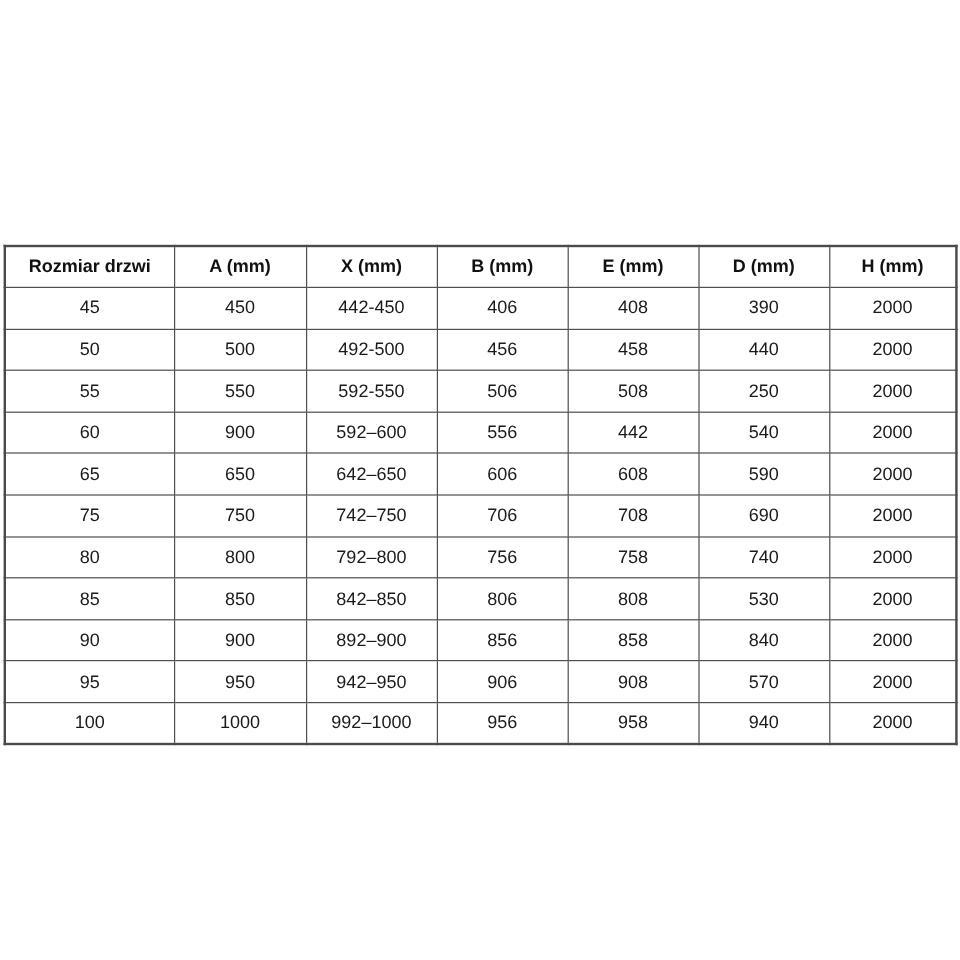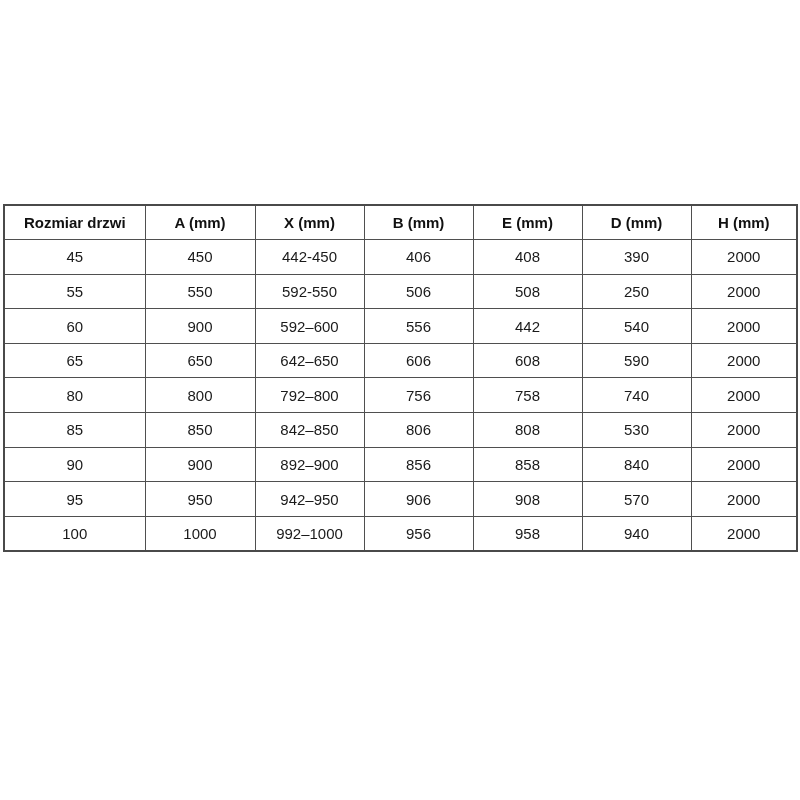--- a/index.html
+++ b/index.html
@@ -79,20 +79,29 @@
         <tr>
           <td>45</td>
           <td>450</td>
           <td>442-450</td>
           <td>406</td>
           <td>408</td>
           <td>390</td>
           <td>2000</td>
         </tr>
         <tr>
+          <td>50</td>
+          <td>500</td>
+          <td>492-500</td>
+          <td>456</td>
+          <td>458</td>
+          <td>440</td>
+          <td>2000</td>
+        </tr>
+        <tr>
           <td>55</td>
           <td>550</td>
           <td>592-550</td>
           <td>506</td>
           <td>508</td>
           <td>250</td>
           <td>2000</td>
         </tr>
         <tr>
           <td>60</td>
@@ -103,20 +112,29 @@
           <td>540</td>
           <td>2000</td>
         </tr>
         <tr>
           <td>65</td>
           <td>650</td>
           <td>642–650</td>
           <td>606</td>
           <td>608</td>
           <td>590</td>
+          <td>2000</td>
+        </tr>
+        <tr>
+          <td>75</td>
+          <td>750</td>
+          <td>742–750</td>
+          <td>706</td>
+          <td>708</td>
+          <td>690</td>
           <td>2000</td>
         </tr>
         <tr>
           <td>80</td>
           <td>800</td>
           <td>792–800</td>
           <td>756</td>
           <td>758</td>
           <td>740</td>
           <td>2000</td>

